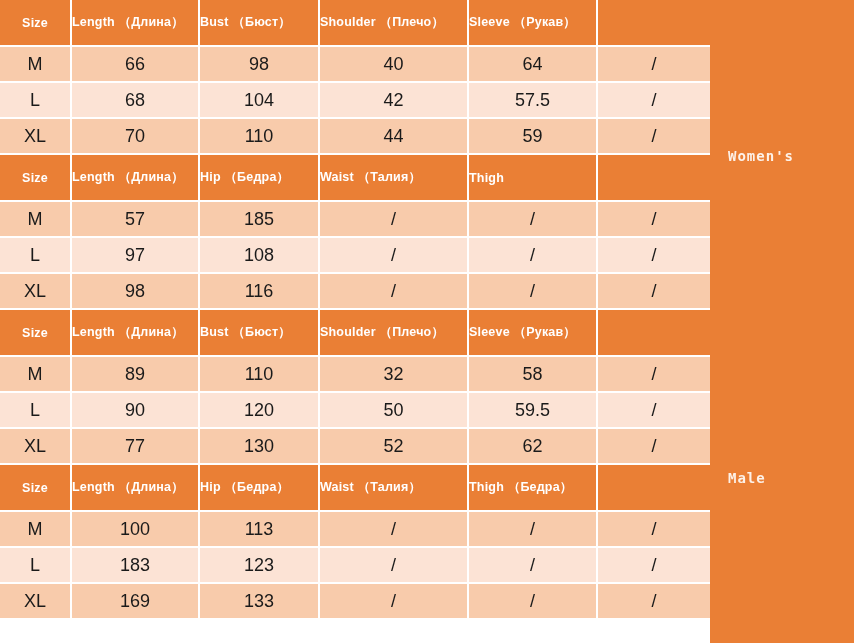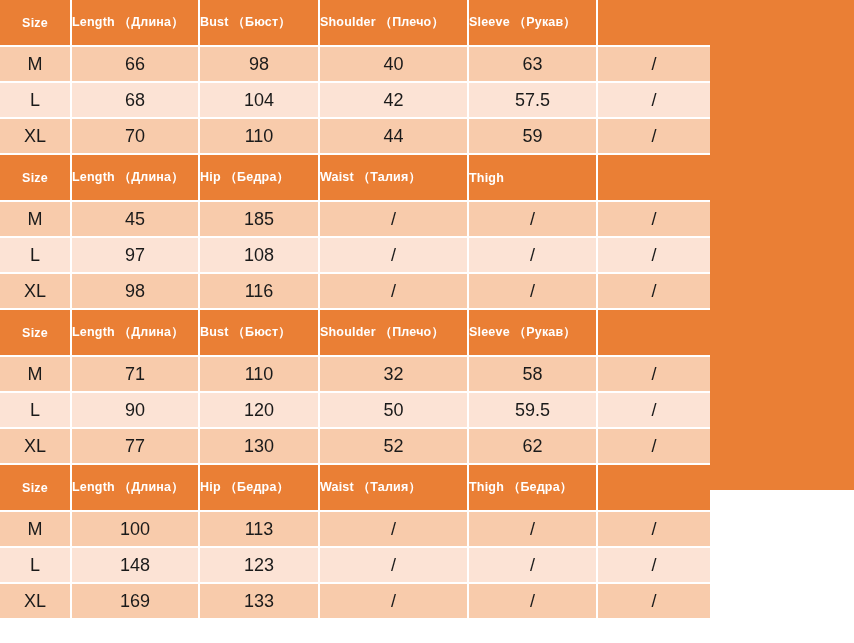--- a/index.html
+++ b/index.html
@@ -109,21 +109,21 @@
       <div class="cell">Bust （Бюст）</div>
       <div class="cell">Shoulder （Плечо）</div>
       <div class="cell">Sleeve （Рукав）</div>
       <div class="cell last-col"></div>
     </div>
     <div class="subgrid drow shade-a">
       <div class="cell size-col">M</div>
       <div class="cell">66</div>
       <div class="cell">98</div>
       <div class="cell">40</div>
-      <div class="cell">63</div>
+      <div class="cell">64</div>
       <div class="cell last-col">/</div>
     </div>
     <div class="subgrid drow shade-b">
       <div class="cell size-col">L</div>
       <div class="cell">68</div>
       <div class="cell">104</div>
       <div class="cell">42</div>
       <div class="cell">57.5</div>
       <div class="cell last-col">/</div>
     </div>
@@ -139,21 +139,21 @@
     <div class="subgrid hrow">
       <div class="cell size-col">Size</div>
       <div class="cell">Length （Длина）</div>
       <div class="cell">Hip （Бедра）</div>
       <div class="cell">Waist （Талия）</div>
       <div class="cell">Thigh</div>
       <div class="cell last-col"></div>
     </div>
     <div class="subgrid drow shade-a">
       <div class="cell size-col">M</div>
-      <div class="cell">45</div>
+      <div class="cell">57</div>
       <div class="cell">185</div>
       <div class="cell">/</div>
       <div class="cell">/</div>
       <div class="cell last-col">/</div>
     </div>
     <div class="subgrid drow shade-b">
       <div class="cell size-col">L</div>
       <div class="cell">97</div>
       <div class="cell">108</div>
       <div class="cell">/</div>
@@ -172,21 +172,21 @@
     <div class="subgrid hrow">
       <div class="cell size-col">Size</div>
       <div class="cell">Length （Длина）</div>
       <div class="cell">Bust （Бюст）</div>
       <div class="cell">Shoulder （Плечо）</div>
       <div class="cell">Sleeve （Рукав）</div>
       <div class="cell last-col"></div>
     </div>
     <div class="subgrid drow shade-a">
       <div class="cell size-col">M</div>
-      <div class="cell">71</div>
+      <div class="cell">89</div>
       <div class="cell">110</div>
       <div class="cell">32</div>
       <div class="cell">58</div>
       <div class="cell last-col">/</div>
     </div>
     <div class="subgrid drow shade-b">
       <div class="cell size-col">L</div>
       <div class="cell">90</div>
       <div class="cell">120</div>
       <div class="cell">50</div>
@@ -213,31 +213,35 @@
     <div class="subgrid drow shade-a">
       <div class="cell size-col">M</div>
       <div class="cell">100</div>
       <div class="cell">113</div>
       <div class="cell">/</div>
       <div class="cell">/</div>
       <div class="cell last-col">/</div>
     </div>
     <div class="subgrid drow shade-b">
       <div class="cell size-col">L</div>
-      <div class="cell">148</div>
+      <div class="cell">183</div>
       <div class="cell">123</div>
       <div class="cell">/</div>
       <div class="cell">/</div>
       <div class="cell last-col">/</div>
     </div>
     <div class="subgrid drow shade-a">
       <div class="cell size-col">XL</div>
       <div class="cell">169</div>
       <div class="cell">133</div>
       <div class="cell">/</div>
       <div class="cell">/</div>
       <div class="cell last-col">/</div>
     </div>
 
   </div>
 
+  <div class="side-panel">
+    <div class="side-label womens">Women's</div>
+    <div class="side-label male">Male</div>
+  </div>
 
 </div>
 
 </body></html>

